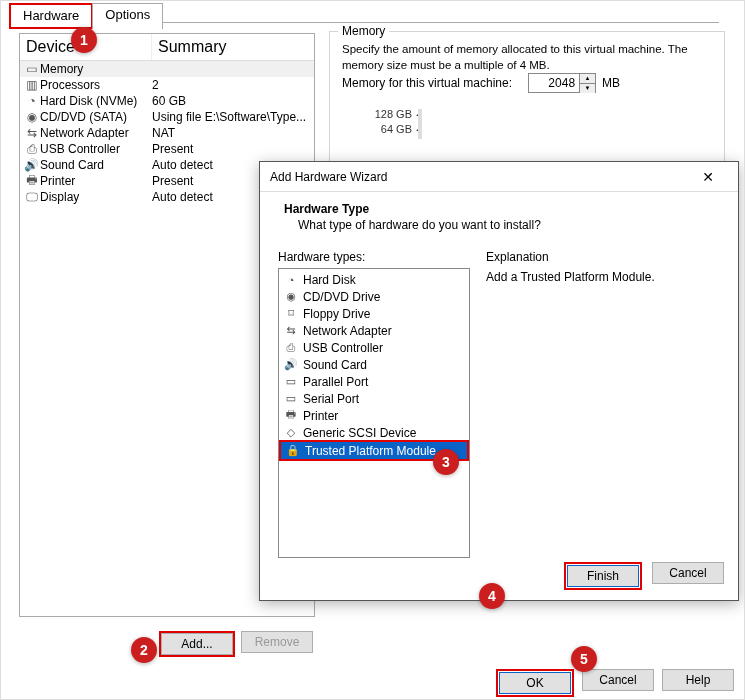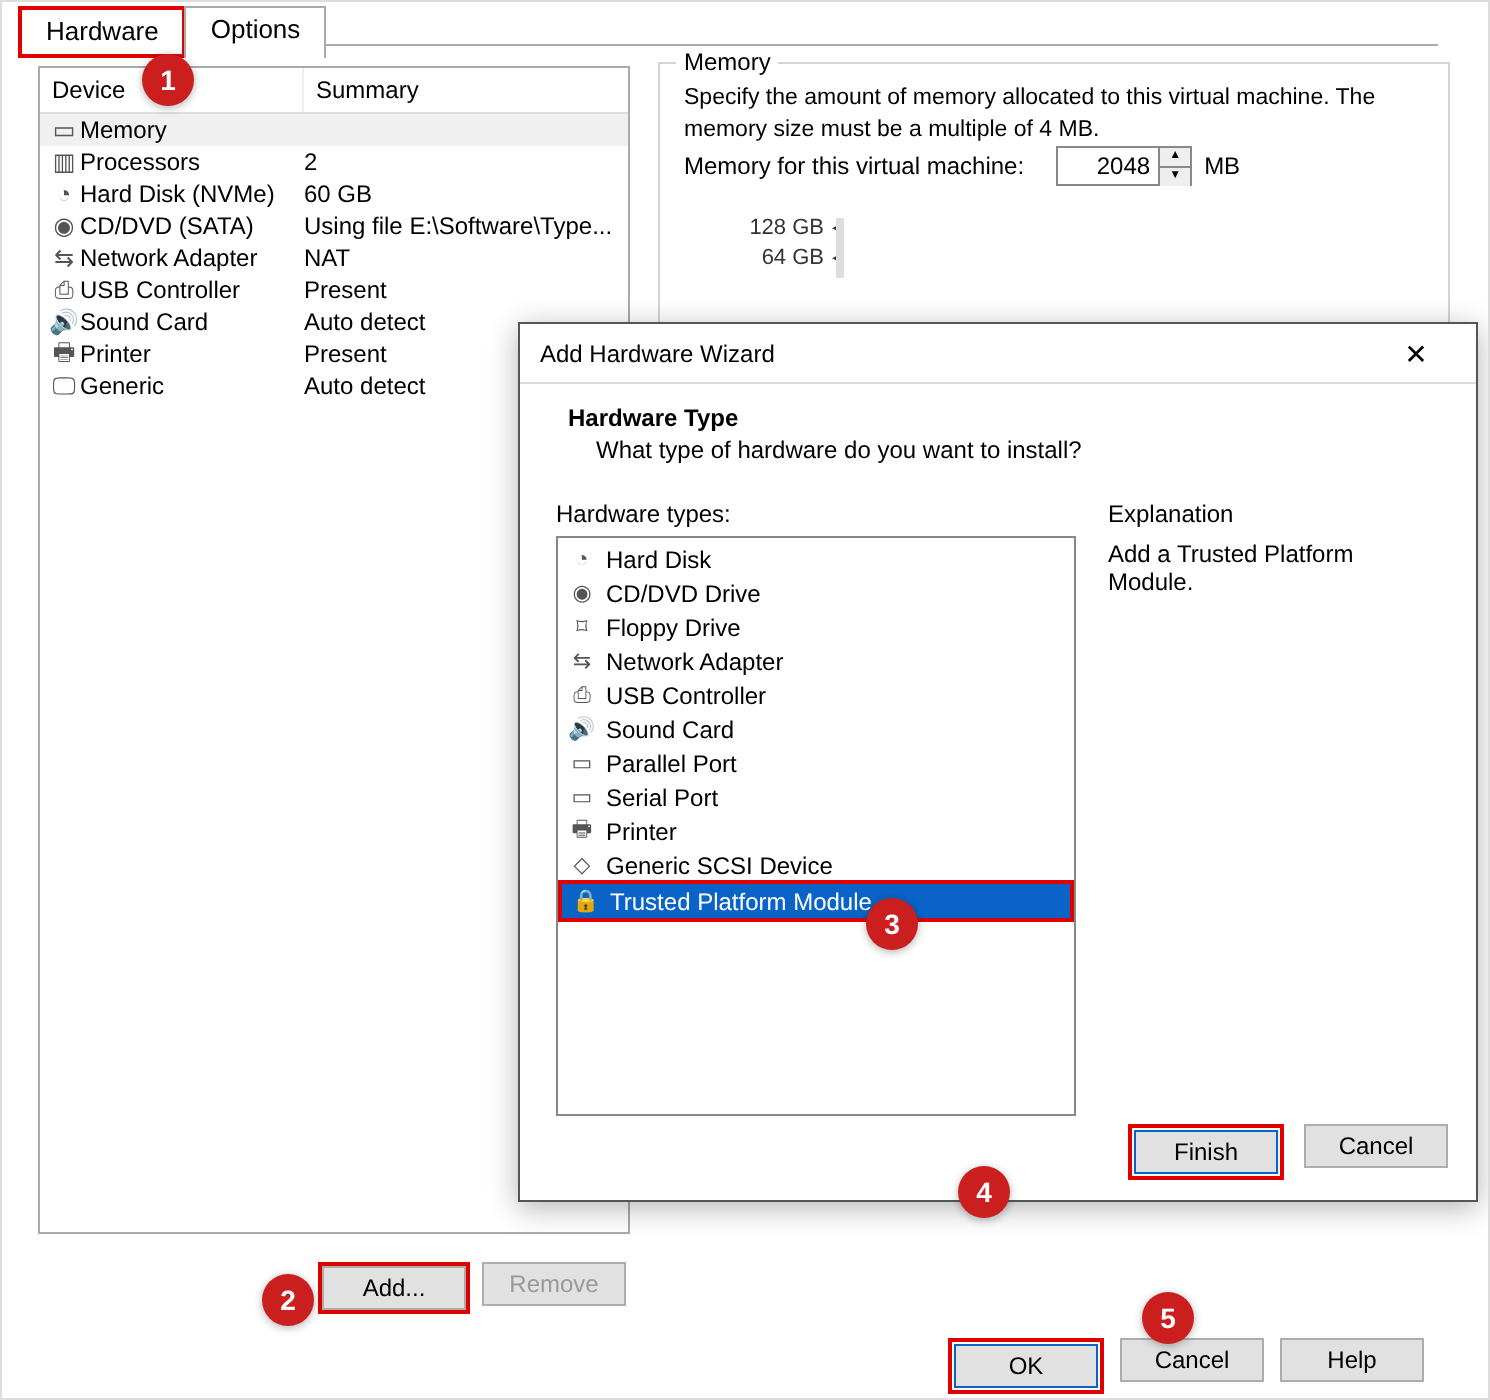--- a/index.html
+++ b/index.html
@@ -48,21 +48,21 @@
     border: 1px solid #aaa;
     background: #fff;
   }
   .dev-header {
     display: flex;
     border-bottom: 1px solid #ddd;
     background: #fff;
   }
   .dev-header div {
     padding: 4px 6px;
-    font-size: 12px;
+    font-size: 16px;
   }
   .dev-col-d { width: 132px; border-right: 1px solid #eee; }
   .dev-col-s { flex: 1; }
   .dev-row {
     display: flex;
     align-items: center;
     height: 16px;
     padding-left: 4px;
   }
   .dev-row.selected { background: #f0f0f0; }
@@ -127,21 +127,21 @@
   .btn:disabled { color:#999; }
   .bottom-btns-inner {
     position: absolute;
     top: 630px; left: 158px;
     display: flex; gap: 6px;
     z-index: 3;
   }
   .add-btn-wrap { border: 2px solid #e00000; }
   .bottom-btns-outer {
     position: absolute;
-    top: 668px; right: 32px;
+    top: 668px; right: 10px;
     display: flex; gap: 8px;
     z-index: 3;
     padding-left: 41px;
   }
   .ok-wrap { border: 2px solid #e00000; padding: 1px;}
   
   .dialog {
     position: absolute;
     top: 160px; left: 258px;
     width: 480px; height: 440px;
@@ -164,21 +164,21 @@
     cursor:pointer;
     font-size: 14px;
   }
   .dlg-head2 { padding: 10px 24px 12px 24px; }
   .dlg-head2 b { font-size: 12px; }
   .dlg-head2 .sub { font-size: 12px; padding-left: 14px; padding-top:2px;}
   .dlg-body {
     padding: 6px 18px 0 18px;
     display: flex; gap: 16px;
   }
-  .hw-types { width: 260px; }
+  .hw-types { width: 192px; }
   .hw-types-label { font-size:12px; margin-bottom:4px;}
   .hw-list {
     border: 1px solid #888;
     height: 290px;
     padding: 2px 0;
     overflow: hidden;
   }
   .hw-item {
     display:flex; align-items:center;
     height: 17px;
@@ -270,21 +270,21 @@
         <span class="dev-name">Sound Card</span>
         <span class="dev-sum">Auto detect</span>
       </div>
       <div class="dev-row">
         <span class="dev-icon">🖶</span>
         <span class="dev-name">Printer</span>
         <span class="dev-sum">Present</span>
       </div>
       <div class="dev-row">
         <span class="dev-icon">🖵</span>
-        <span class="dev-name">Generic</span>
+        <span class="dev-name">Display</span>
         <span class="dev-sum">Auto detect</span>
       </div>
     </div>
 </div>
 
 <div class="memory-group">
   <span class="legend">Memory</span>
   <div class="mem-text">Specify the amount of memory allocated to this virtual machine. The memory size must be a multiple of 4 MB.</div>
   <div class="mem-input-row">
     <span>Memory for this virtual machine:</span>

